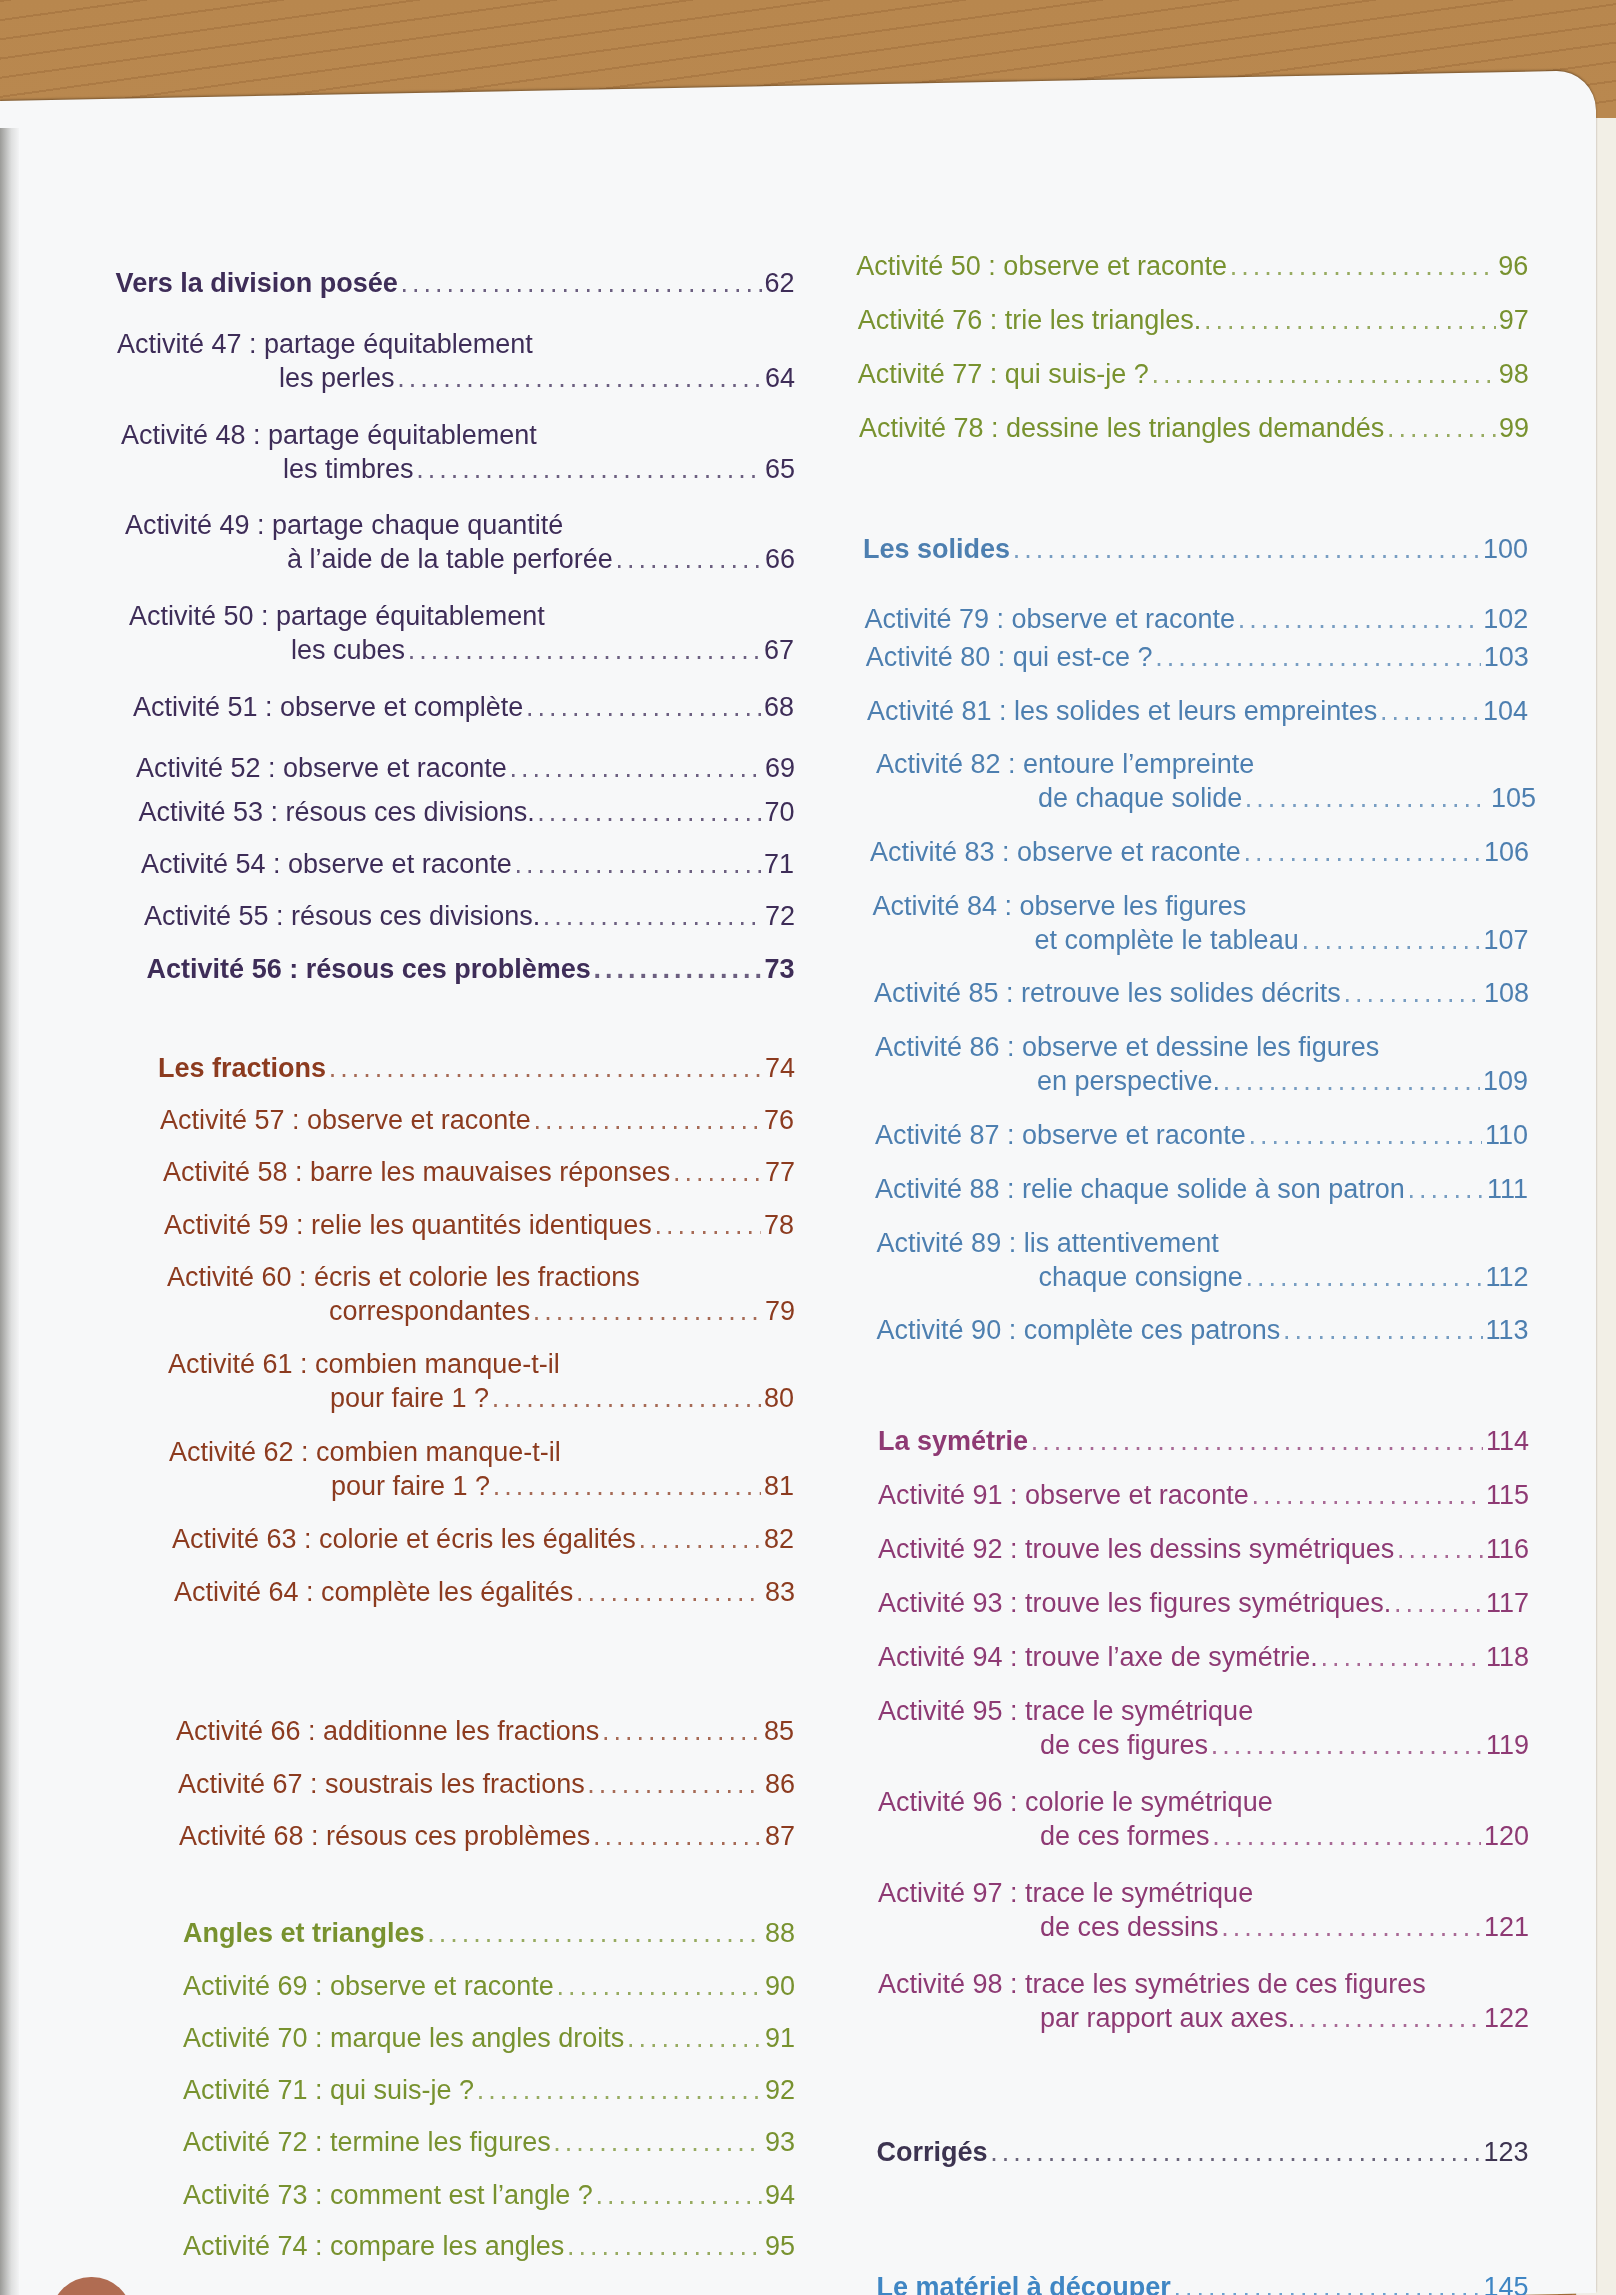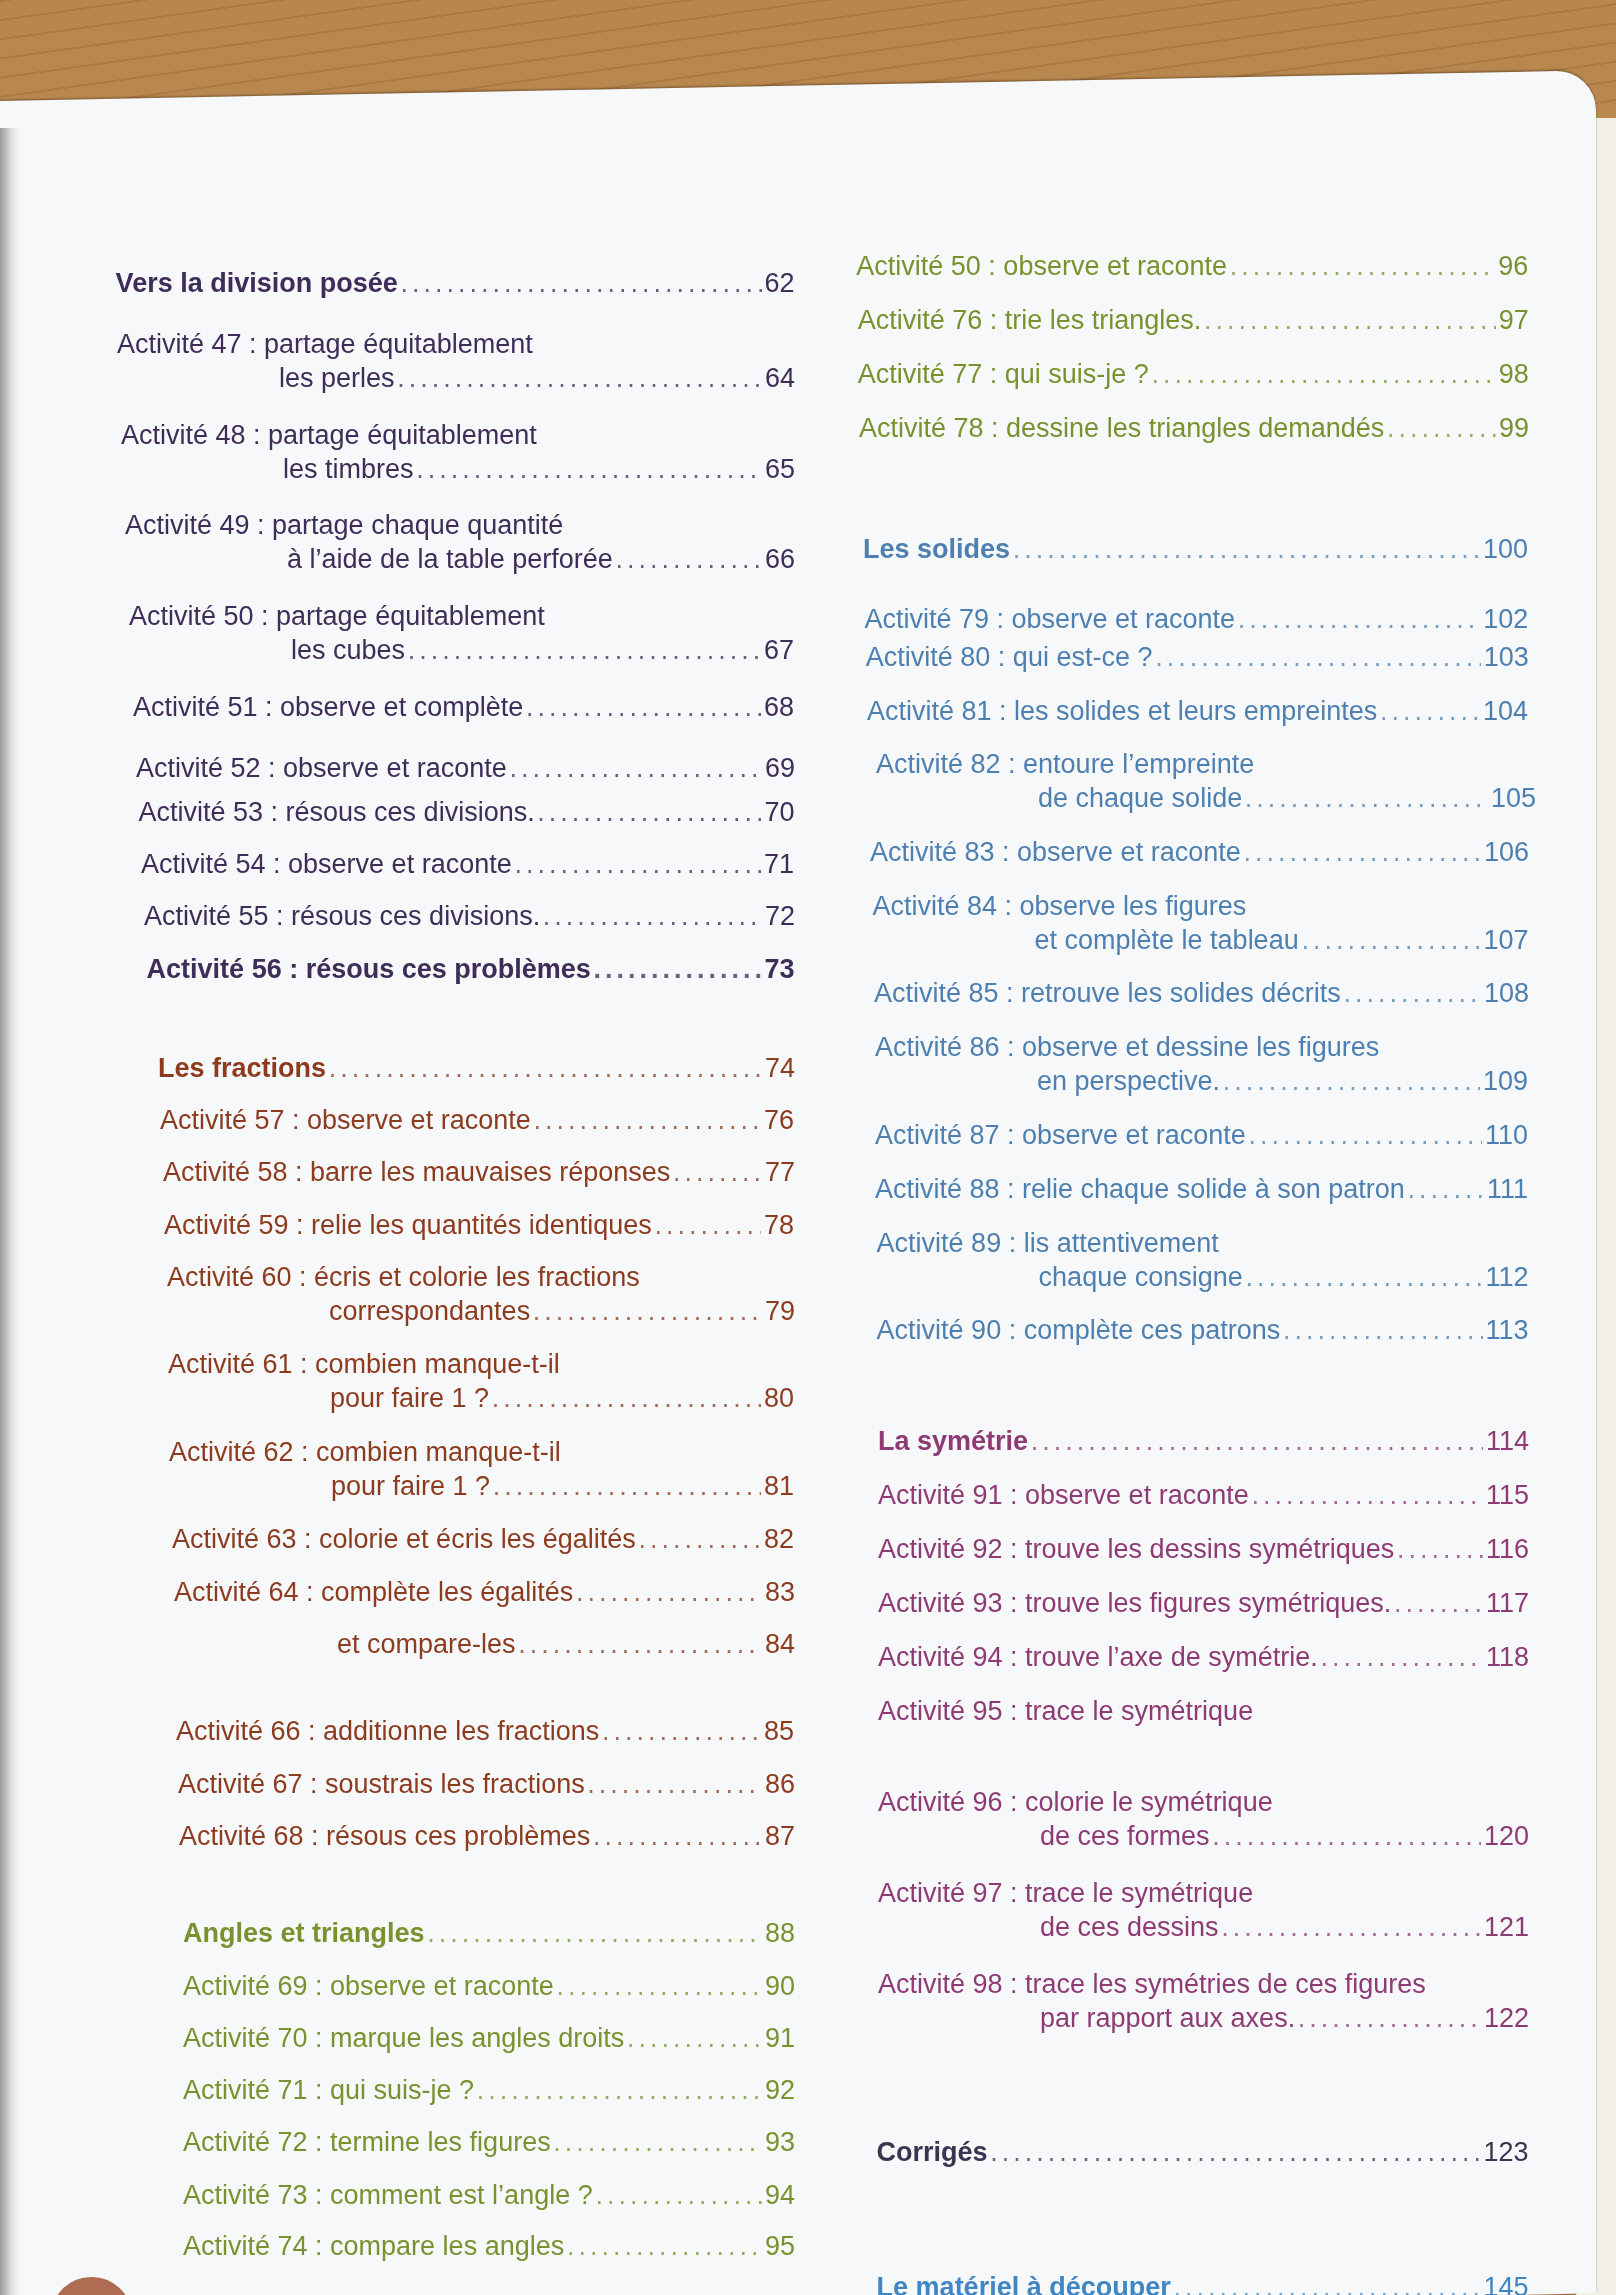--- a/index.html
+++ b/index.html
@@ -212,25 +212,20 @@
       </div>
     </div>
     <div class="entry" style="color: rgb(140, 59, 31); position: absolute; left: 53px; top: 1309px; width: 621px;">
       <div class="row">
         <span class="label">Activité 64 : complète les égalités</span>
         <span class="leader"></span>
         <span class="page-num">83</span>
       </div>
     </div>
     <div class="entry" style="color: rgb(140, 59, 31); position: absolute; left: 54px; top: 1361px; width: 620px;">
-      <div class="row cont">
-        <span class="label">et compare-les</span>
-        <span class="leader"></span>
-        <span class="page-num">84</span>
-      </div>
     </div>
     <div class="entry" style="color: rgb(140, 59, 31); position: absolute; left: 55px; top: 1448px; width: 618px;">
       <div class="row">
         <span class="label">Activité 66 : additionne les fractions</span>
         <span class="leader"></span>
         <span class="page-num">85</span>
       </div>
     </div>
     <div class="entry" style="color: rgb(140, 59, 31); position: absolute; left: 57px; top: 1501px; width: 617px;">
       <div class="row">
@@ -460,20 +455,25 @@
       <div class="row">
         <span class="label">Activité 94 : trouve l’axe de symétrie.</span>
         <span class="leader"></span>
         <span class="page-num">118</span>
       </div>
     </div>
     <div class="entry" style="color: rgb(142, 58, 116); position: absolute; left: 23px; top: 1445px; width: 651px;">
       <div class="row">
         <span class="label">Activité 95 : trace le symétrique</span>
       </div>
+      <div class="row cont">
+        <span class="label">de ces figures</span>
+        <span class="leader"></span>
+        <span class="page-num">119</span>
+      </div>
     </div>
     <div class="entry" style="color: rgb(142, 58, 116); position: absolute; left: 23px; top: 1536px; width: 651px;">
       <div class="row">
         <span class="label">Activité 96 : colorie le symétrique</span>
       </div>
       <div class="row cont">
         <span class="label">de ces formes</span>
         <span class="leader"></span>
         <span class="page-num">120</span>
       </div>

